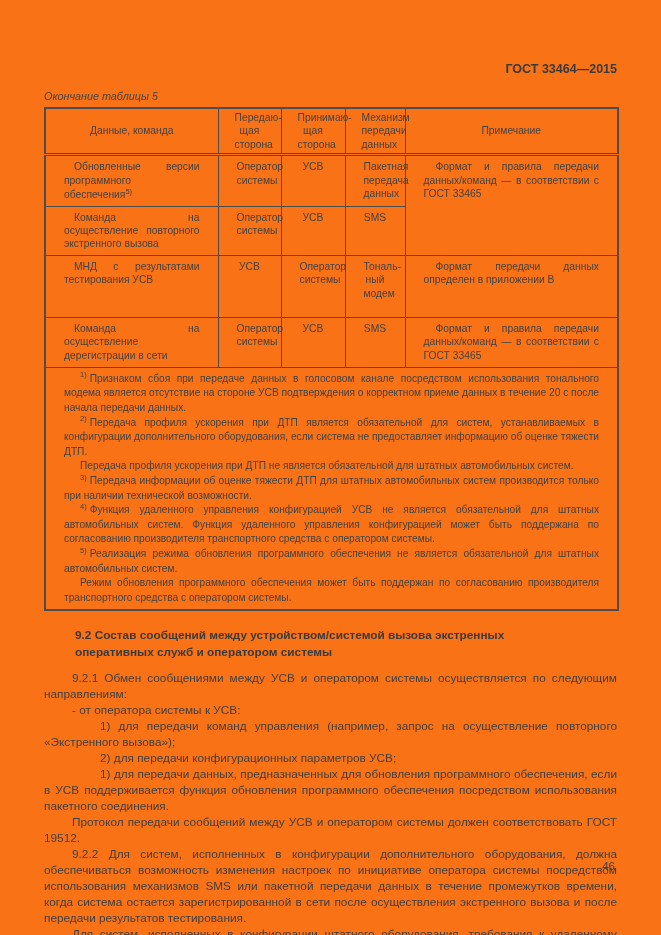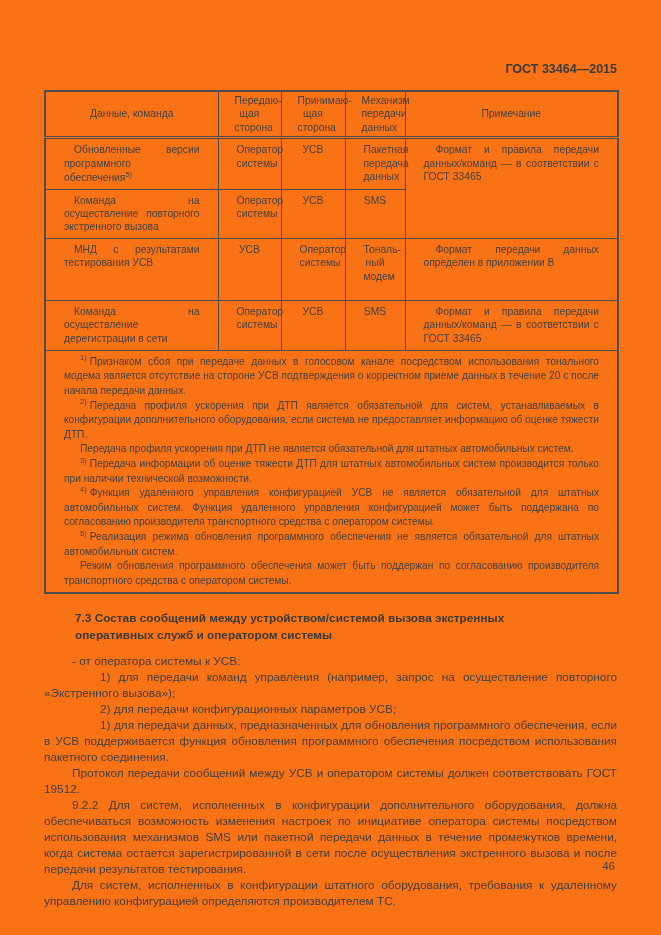--- a/index.html
+++ b/index.html
@@ -119,20 +119,21 @@
   }
 </style>
 </head>
 <body>
 
 <div class="page">
   <div class="content">
 
     <div class="doc-header">ГОСТ 33464—2015</div>
 
+    <div class="table-caption">Окончание таблицы 5</div>
 
     <table class="gost">
       <colgroup>
         <col class="c1">
           <col class="c2">
           <col class="c3">
           <col class="c4">
           <col class="c5">
       </colgroup>
       <thead>
@@ -179,22 +180,23 @@
             <p class="fn"><span>Передача профиля ускорения при ДТП не является обязательной для штатных автомобильных систем.</span></p>
             <p class="fn"><sup>3)</sup><span>Передача информации об оценке тяжести ДТП для штатных автомобильных систем производится только при наличии технической возможности.</span></p>
             <p class="fn"><sup>4)</sup><span>Функция удаленного управления конфигурацией УСВ не является обязательной для штатных автомобильных систем. Функция удаленного управления конфигурацией может быть поддержана по согласованию производителя транспортного средства с оператором системы.</span></p>
             <p class="fn"><sup>5)</sup><span>Реализация режима обновления программного обеспечения не является обязательной для штатных автомобильных систем.</span></p>
             <p class="fn"><span>Режим обновления программного обеспечения может быть поддержан по согласованию производителя транспортного средства с оператором системы.</span></p>
           </td>
         </tr>
       </tbody>
     </table>
 
-    <div class="section-heading">7.3  Состав сообщений между устройством/системой вызова экстренных оперативных служб и оператором системы</div>
-
+    <div class="section-heading">9.2  Состав сообщений между устройством/системой вызова экстренных оперативных служб и оператором системы</div>
+
+    <p class="body ind1">9.2.1  Обмен сообщениями между УСВ и оператором системы осуществляется по следующим направлениям:</p>
     <p class="body ind1">- от оператора системы к УСВ:</p>
     <p class="body ind2">1) для передачи команд управления (например, запрос на осуществление повторного «Экстренного вызова»);</p>
     <p class="body ind2">2) для передачи конфигурационных параметров УСВ;</p>
     <p class="body ind2">1) для передачи данных, предназначенных для обновления программного обеспечения, если в УСВ поддерживается функция обновления программного обеспечения посредством использования пакетного соединения.</p>
     <p class="body ind1">Протокол передачи сообщений между УСВ и оператором системы должен соответствовать ГОСТ 19512.</p>
     <p class="body ind1">9.2.2  Для систем, исполненных в конфигурации дополнительного оборудования, должна обеспечиваться возможность изменения настроек по инициативе оператора системы посредством использования механизмов SMS или пакетной передачи данных в течение промежутков времени, когда система остается зарегистрированной в сети после осуществления экстренного вызова и после передачи результатов тестирования.</p>
     <p class="body ind1">Для систем, исполненных в конфигурации штатного оборудования, требования к удаленному управлению конфигурацией определяются производителем ТС.</p>
 
   </div>
 

